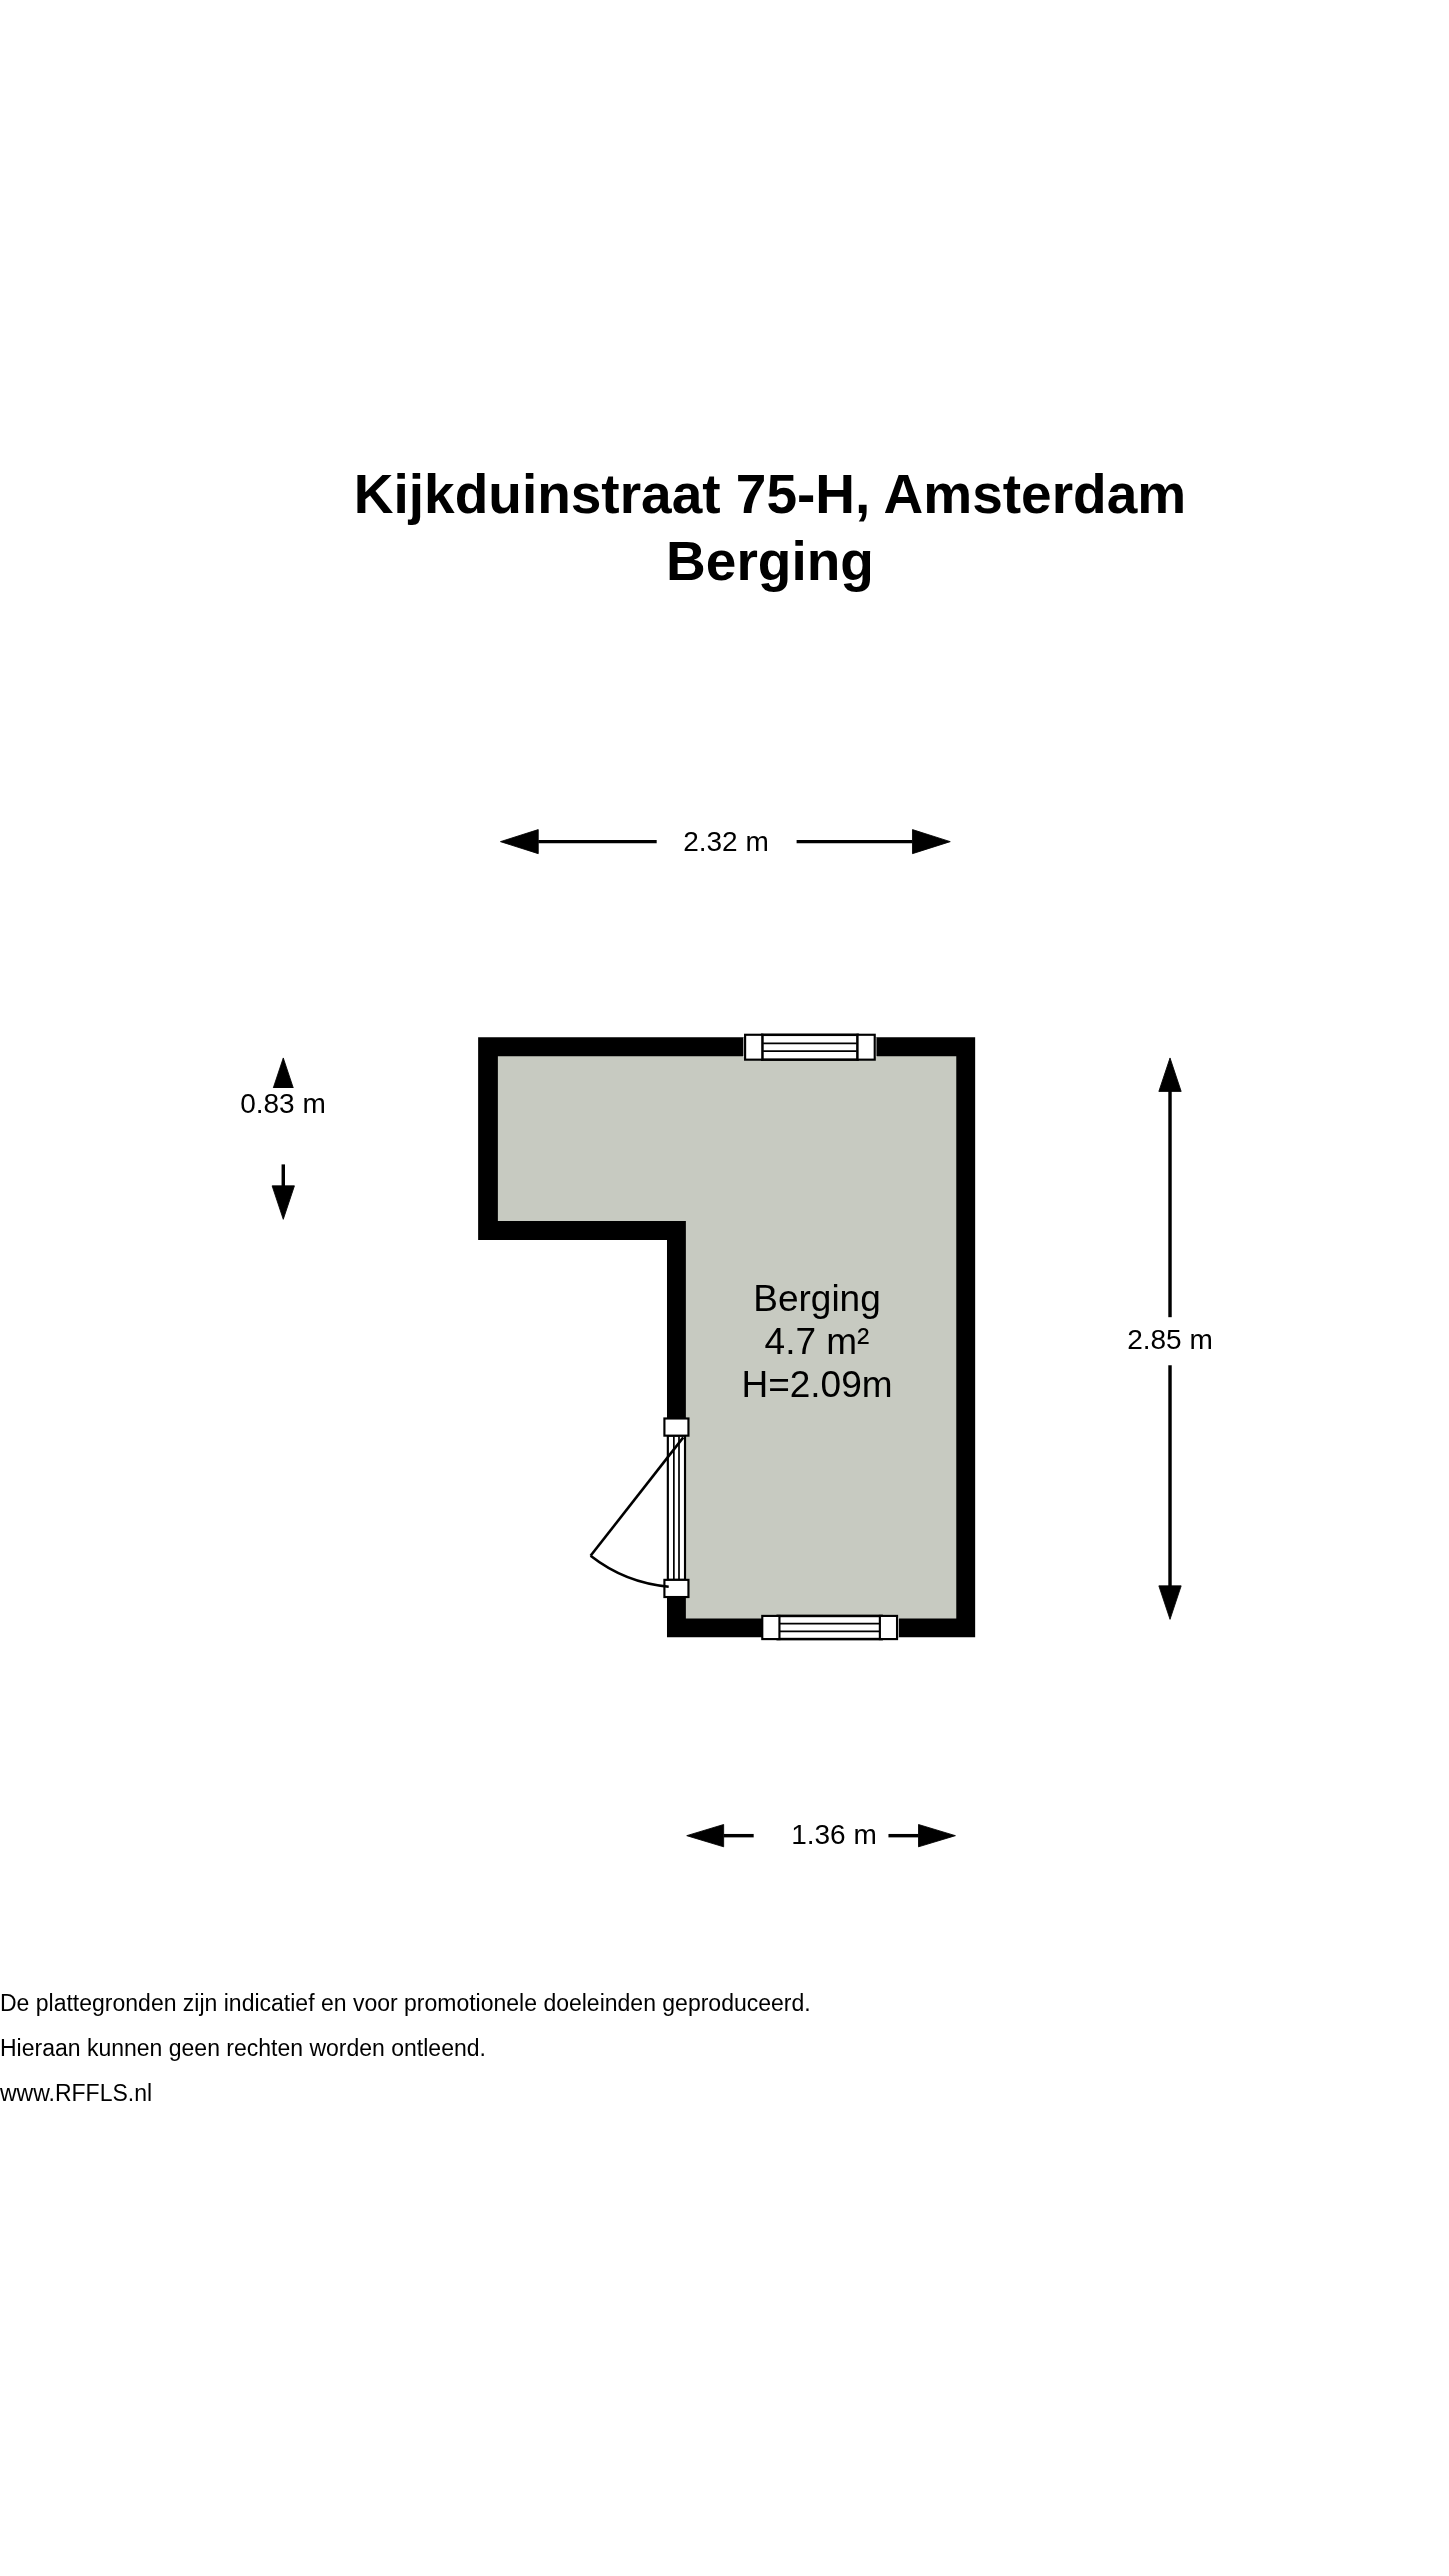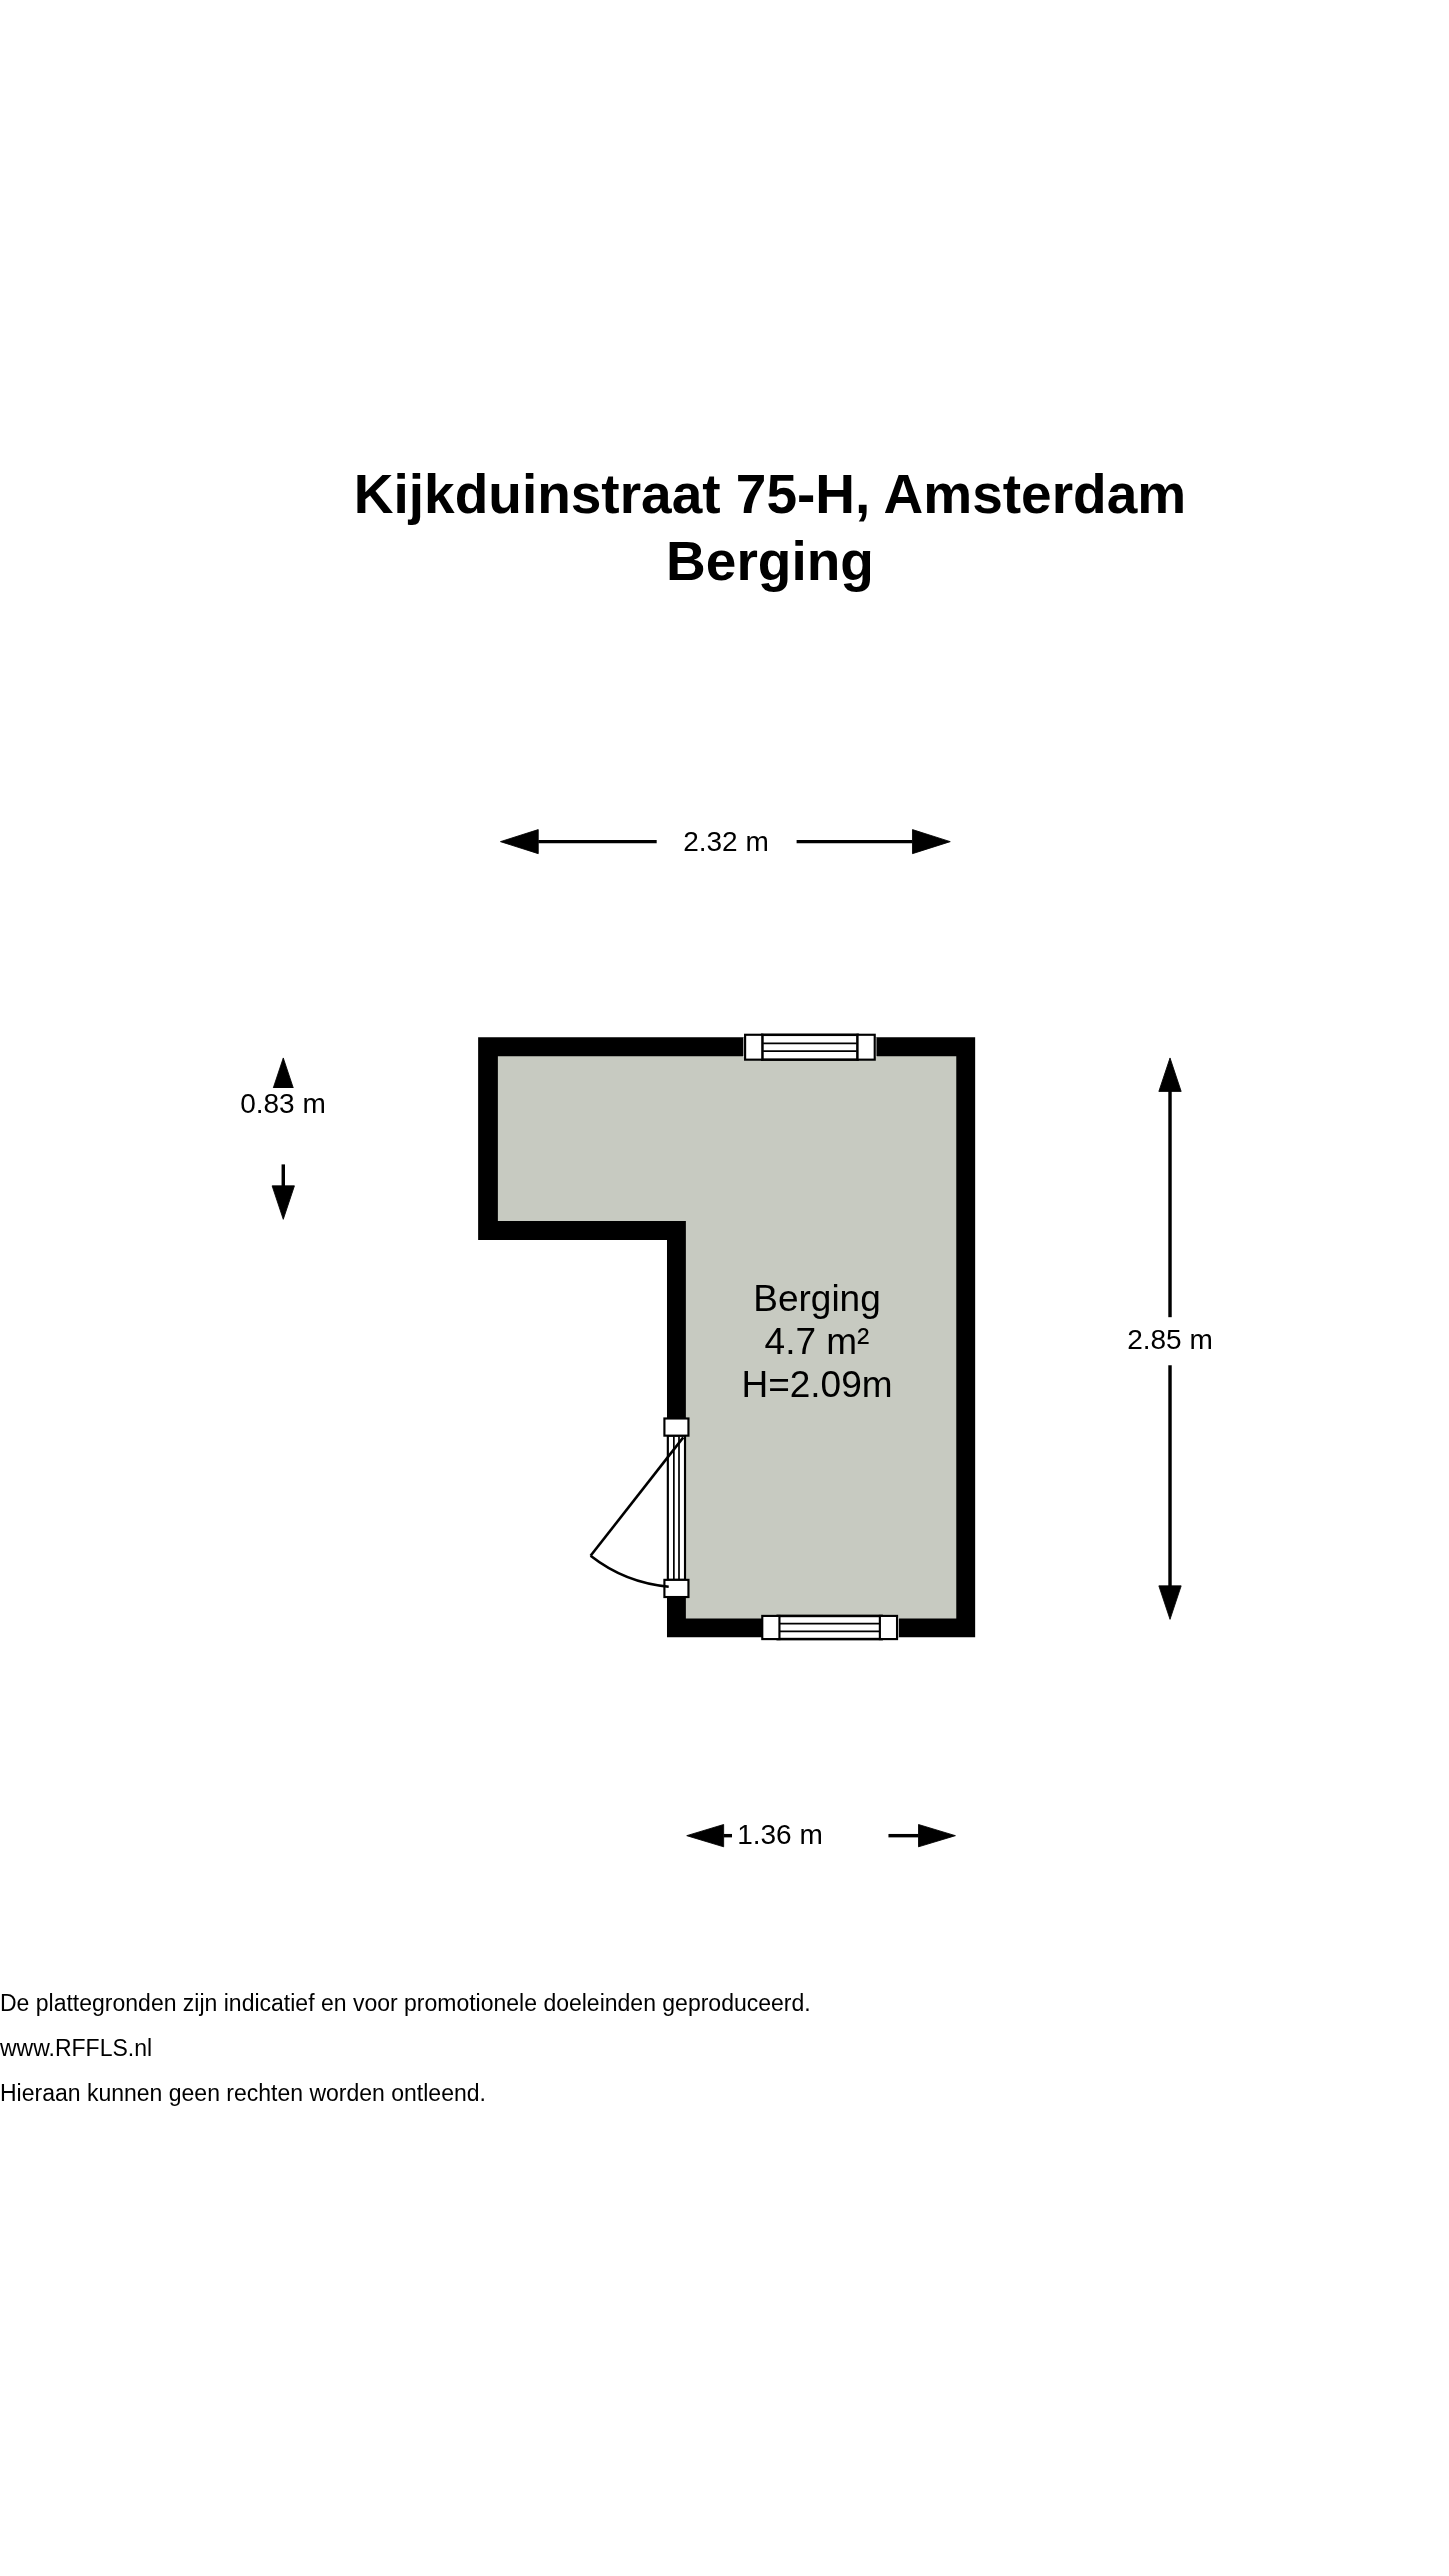--- a/index.html
+++ b/index.html
@@ -34,21 +34,21 @@
     position: absolute;
     transform: translate(-50%, -50%);
     font-size: 28px;
     white-space: nowrap;
     background: #ffffff;
     padding: 0 5.2px;
   }
   .dim-label.top    { left: 726px;  top: 842px;  }
   .dim-label.left   { left: 283px;  top: 1104px; }
   .dim-label.right  { left: 1170px; top: 1340px; }
-  .dim-label.bottom { left: 780px;  top: 1835px; }
+  .dim-label.bottom { left: 834px;  top: 1835px; }
   .room-label {
     position: absolute;
     left: 817px; top: 1277px;
     transform: translateX(-50%);
     text-align: center;
     font-size: 37px;
     line-height: 43px;
     white-space: nowrap;
   }
   .footer-block {
@@ -138,18 +138,18 @@
   <div class="dim-label bottom">1.36 m</div>
 
   <div class="room-label">
     <div>Berging</div>
     <div>4.7 m²</div>
     <div>H=2.09m</div>
   </div>
 
   <div class="footer-block">
     <div>De plattegronden zijn indicatief en voor promotionele doeleinden geproduceerd.</div>
+    <div>Hieraan kunnen geen rechten worden ontleend.</div>
     <div>www.RFFLS.nl</div>
-    <div>Hieraan kunnen geen rechten worden ontleend.</div>
   </div>
 
 </div>
 
 
 </body></html>

